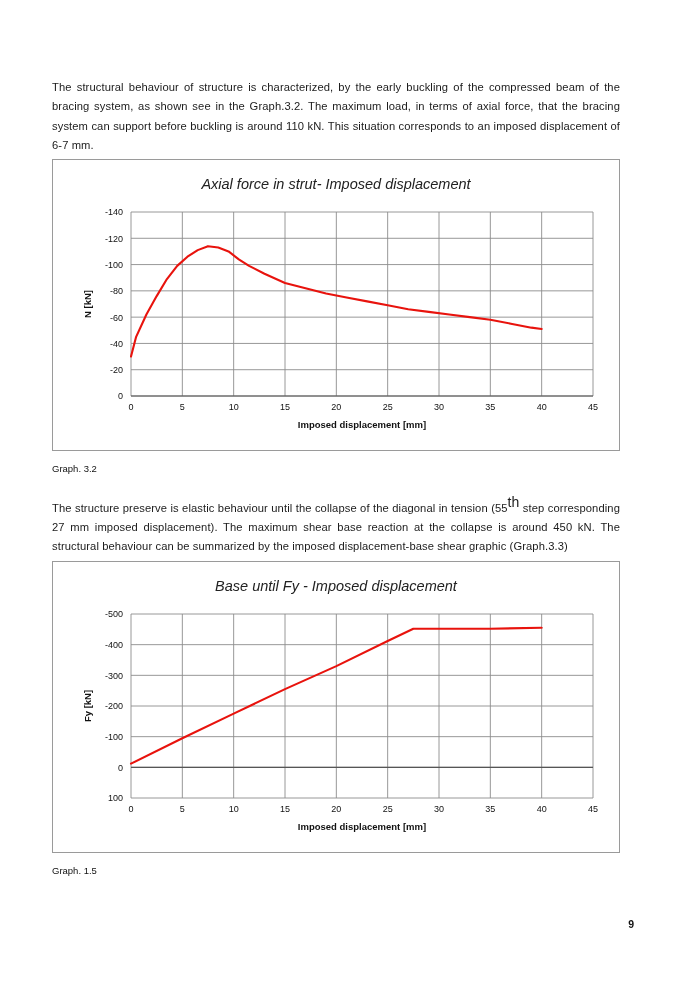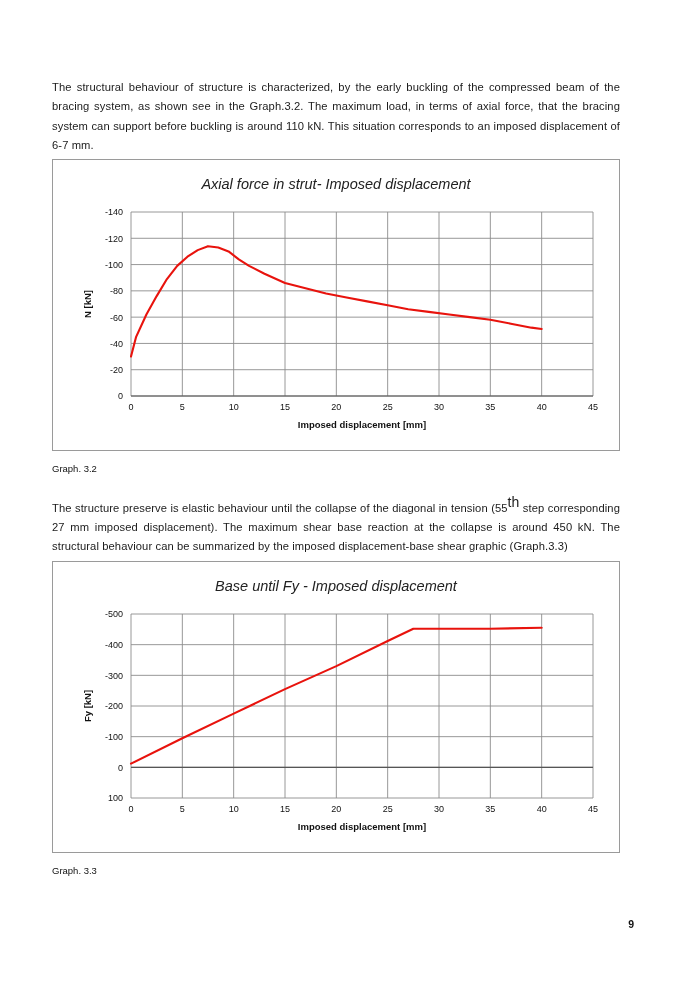--- a/index.html
+++ b/index.html
@@ -190,17 +190,17 @@
               <text x="70" y="201.4" text-anchor="end" class="axis-text">100</text>
               <line x1="78" y1="167.33333333333334" x2="540" y2="167.33333333333334" stroke="#555" stroke-width="1.2"></line>
               <text x="0" y="0" class="axis-label" text-anchor="middle" transform="translate(38,106) rotate(-90)">Fy  [kN]</text>
               <text x="309" y="230" text-anchor="middle" class="axis-label">Imposed displacement [mm]</text>
               <path d="M78.00 163.65 L129.33 138.20 L180.67 113.67 L232.00 89.13 L283.33 66.13 L334.67 40.99 L360.33 28.72 L386.00 28.72 L437.33 28.72 L488.67 27.80 " fill="none" stroke="#e8130d" stroke-width="2.1" stroke-linejoin="round" stroke-linecap="round"></path>
             </svg>
         </div>
       </div>
     </div>
 
-    <p class="caption">Graph. 3.3</p>
+    <p class="caption">Graph. 1.5</p>
   </div>
 
   <div class="pagenum">9</div>
 </div>
 
 </body></html>

